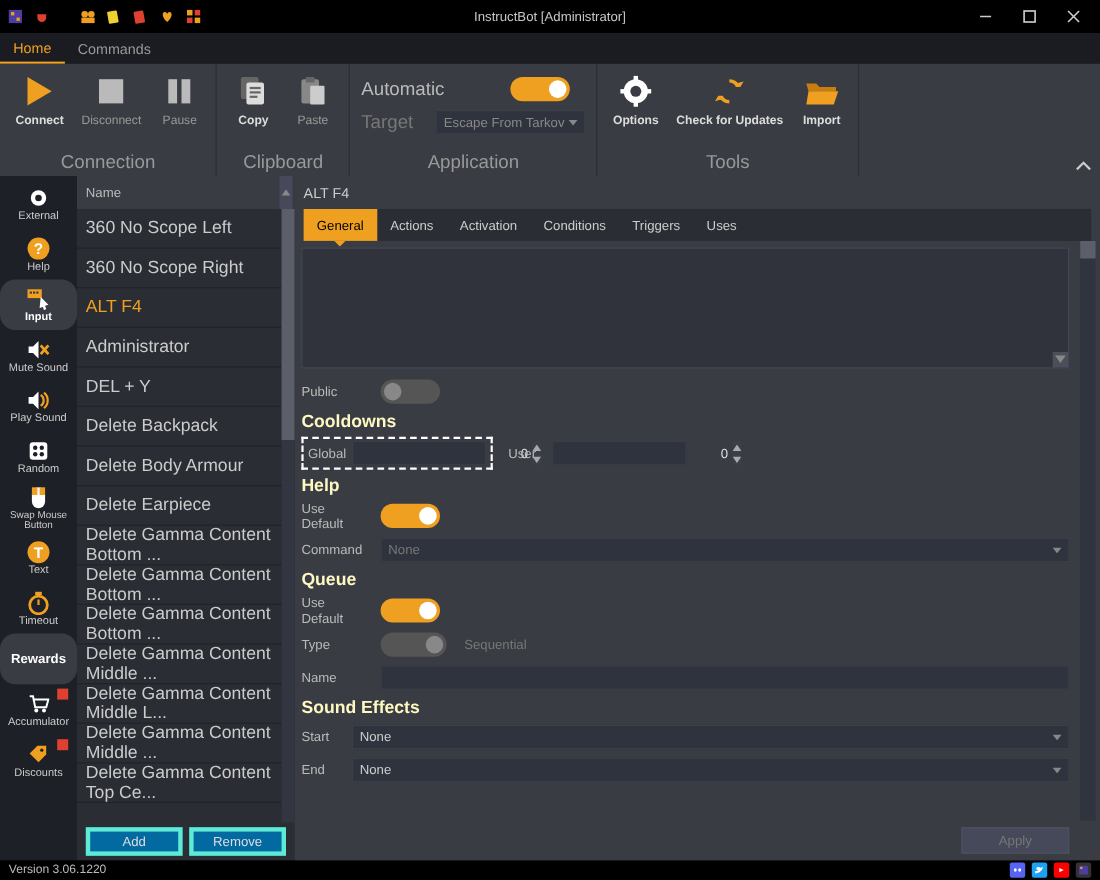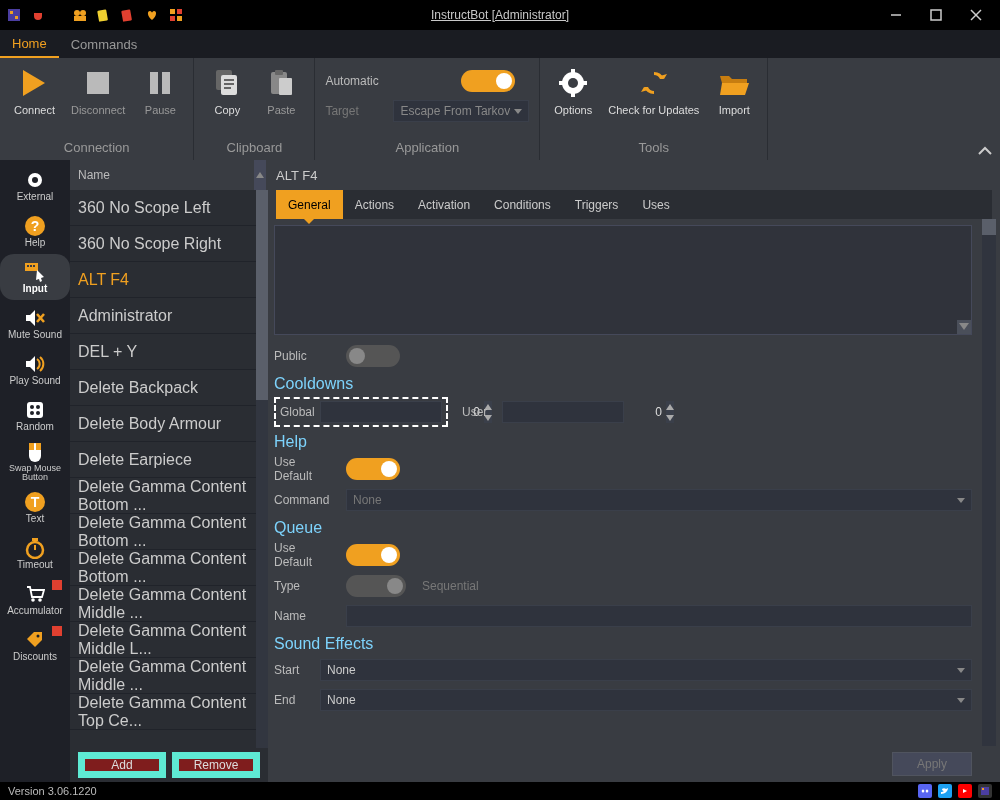--- a/index.html
+++ b/index.html
@@ -1,40 +1,40 @@
 <!DOCTYPE html>
 <html><head>
 <meta charset="utf-8">
 <style>
 * { margin: 0; padding: 0; box-sizing: border-box; font-family: "Segoe UI", Tahoma, sans-serif; }
 body { background: #1e2027; color: #c8c8c8; font-size: 13px; width: 1000px; height: 800px; overflow: hidden; position: relative; }
 .titlebar { height: 30px; background: #000; display: flex; align-items: center; padding: 0 4px; position: relative; }
 .tb-icons { display: flex; gap: 4px; align-items: center; }
 .tb-ico { width: 20px; height: 20px; display: flex; align-items: center; justify-content: center; }
-.tb-title { position: absolute; left: 50%; transform: translateX(-50%); color: #c8c8c8; font-size: 12px; text-decoration: underline; }
+.tb-title { position: absolute; left: 50%; transform: translateX(-50%); color: #c8c8c8; font-size: 12px; }
 .tb-ctrl { margin-left: auto; display: flex; }
 .tb-btn { width: 40px; height: 30px; display: flex; align-items: center; justify-content: center; color: #c8c8c8; }
 .menubar { height: 28px; background: #1a1c22; display: flex; align-items: center; }
 .menuitem { padding: 0 12px; height: 28px; display: flex; align-items: center; font-size: 13px; }
 .menuitem.active { color: #f0a020; border-bottom: 2px solid #f0a020; }
 .menuitem.inactive { color: #999; }
 .searcharea { margin-left: auto; display: flex; align-items: center; margin-right: 8px; }
 .searchbox { width: 240px; height: 20px; background: #2f333d; border: 1px solid #3a3f4a; color: #888; font-size: 12px; padding: 0 6px; }
 .search-ico { width: 20px; height: 20px; display:flex; align-items:center; justify-content:center; color:#888; margin-left:-22px; }
 .ribbon { height: 102px; background: #393c42; display: flex; position: relative; }
 .ribgroup { display: flex; flex-direction: column; align-items: center; border-right: 1px solid #2a2d33; padding: 4px 10px 2px; }
 .ribitems { display: flex; gap: 8px; height: 76px; align-items: flex-start; }
 .ribitem { display: flex; flex-direction: column; align-items: center; gap: 2px; padding: 2px 4px; }
 .ribitem .label { font-size: 11px; color: #999; }
-.ribitem.enabled .label { color: #ddd; }
+.ribitem.enabled .label { color: #ddd; font-weight: bold; }
 .ribitem .icon { width: 38px; height: 38px; display:flex; align-items:center; justify-content:center; }
-.ribgrlabel { font-size: 13px; color: #999; margin-top: 2px; }
+.ribgrlabel { font-size: 17px; color: #999; margin-top: 2px; }
 .appgroup-inner { display: flex; flex-direction: column; gap: 4px; height: 76px; justify-content: flex-start; padding-top: 6px; }
 .approw { display:flex; align-items:center; gap:8px; height: 26px; }
-.applabel { width: 60px; font-size: 12px; color: #bbb; }
+.applabel { width: 60px; font-size: 17px; color: #bbb; }
 .toggle { width: 54px; height: 22px; background: #f0a020; border-radius: 11px; position: relative; }
 .toggle.off { background: #555; }
 .toggle .knob { position: absolute; width: 16px; height: 16px; background: #fff; border-radius: 50%; top: 3px; }
 .toggle.on .knob { right: 3px; }
 .toggle.off .knob { left: 3px; }
 .combo { background: #2f333d; border: 1px solid #3a3f4a; color: #ccc; font-size: 12px; height: 22px; padding: 0 18px 0 6px; position: relative; min-width: 120px; display:flex; align-items:center; }
 .combo::after { content: ""; position: absolute; right: 6px; top: 50%; margin-top: -2px; border-left: 4px solid transparent; border-right: 4px solid transparent; border-top: 5px solid #888; }
 .ribcollapse { position: absolute; right: 8px; bottom: 4px; color: #ccc; }
 .mainarea { display: flex; height: 622px; }
 .sidebar { width: 70px; background: #1e2027; display: flex; flex-direction: column; padding-top: 2px; }
@@ -46,48 +46,48 @@
 .sbico { width:22px; height:22px; display:flex; align-items:center; justify-content:center; }
 .listpanel { width: 198px; background: #2a2d33; display:flex; flex-direction:column; }
 .listhdr { height: 30px; display:flex; align-items:center; padding:0 8px; font-size:12px; color:#bbb; background: #393c42; position:relative; }
 .scrollarea { flex: 1; overflow: hidden; position: relative; }
 .listscroll { position:absolute; right:0; top:0; width:12px; height: 100%; background: #323640; }
 .listthumb { position:absolute; right:0; top:0; width:12px; height: 210px; background: #5a5f6a; }
 .listul { list-style:none; }
 .listitem { height:36px; display:flex; align-items:center; padding:0 8px; font-size:16px; color:#ccc; border-bottom:1px solid #20232a; }
 .listitem.sel { color: #f0a020; }
 .listfooter { height: 34px; display:flex; gap:6px; padding: 4px 8px; }
-.lfbtn { flex:1; background:#7f1d1d; border:7px solid #5eead4; color:#ddd; font-size:12px; display:flex; align-items:center; justify-content:center; }
+.lfbtn { flex:1; background:#0369a1; border:4px solid #5eead4; color:#ddd; font-size:12px; display:flex; align-items:center; justify-content:center; }
 .content { flex:1; background:#393c42; display:flex; flex-direction:column; position:relative; }
 .contenthdr { height:30px; display:flex; align-items:center; padding:0 8px; font-size:13px; color:#ccc; }
 .tabs { height:29px; background:#2a2d33; display:flex; align-items:stretch; margin: 0 8px; }
 .tab { padding:0 12px; display:flex; align-items:center; font-size:12px; color:#ccc; }
 .tab.active { background:#f0a020; color:#000; position:relative; }
 .tab.active::after { content:""; position:absolute; bottom:-5px; left:50%; margin-left:-5px; border-left:5px solid transparent; border-right:5px solid transparent; border-top:5px solid #f0a020; }
 .tabbody { flex:1; overflow:hidden; position:relative; padding: 6px 28px 24px 6px; }
 .outerscroll { position:absolute; right:4px; top:0; width:14px; height:100%; background:#30343e; }
 .outerthumb { position:absolute; right:4px; top:0; width:14px; height:16px; background:#5a5f6a; }
 .bigbox { width: 100%; height: 110px; background: #30333b; border: 1px solid #45495a; margin-bottom:8px; position:relative; }
 .bigbox .bbscroll { position:absolute; right:0; bottom:0; width:14px; height:14px; background:#4a4f5a; }
 .formrow { display:flex; align-items:center; gap:10px; min-height:26px; margin: 4px 0; }
 .formlabel { width: 62px; font-size:12px; color:#bbb; }
-.section { font-size:16px; font-weight:400; color:#7dd3fc; margin: 6px 0 2px; }
+.section { font-size:16px; font-weight:700; color:#fef9c3; margin: 6px 0 2px; }
 .numbox { display:flex; align-items:center; background:#2f333d; border:1px solid #3a3f4a; height:22px; width:122px; }
 .numbox input { flex:1; background:transparent; border:none; text-align:right; color:#ddd; font-size:12px; padding:0 4px; }
 .numbox .spin { width:16px; display:flex; flex-direction:column; }
 .numbox .spinbtn { height:11px; display:flex; align-items:center; justify-content:center; background:#3a3f4a; }
 .spinbtn svg { width:8px; height:6px; }
 .dashed { border: 2px dashed #fff; padding: 2px 4px; display:inline-flex; align-items:center; gap:4px; }
 .wide-combo { flex: 1; }
 .textinput { flex:1; background:#2f333d; border:1px solid #3a3f4a; height:22px; color:#ddd; padding:0 6px; font-size:12px; }
 .seqtoggle { width: 60px; height:22px; border-radius: 11px; background:#555; position:relative; display:inline-block; }
 .seqtoggle .knob { position:absolute; width:16px; height:16px; border-radius:50%; background:#888; top:3px; right:3px; }
 .seqlabel { color:#777; font-size:12px; margin-left:6px; }
 .applybar { position:absolute; bottom:0; right:0; left:0; padding:6px 28px 6px 6px; display:flex; justify-content:flex-end; background: #393c42;}
-.applybtn { width: 80px; height: 24px; background:#45495a; color:#777; display:flex; align-items:center; justify-content:center; font-size:12px; border: 1px solid #50545f;}
+.applybtn { width: 98px; height: 24px; background:#45495a; color:#777; display:flex; align-items:center; justify-content:center; font-size:12px; border: 1px solid #50545f;}
 .statusbar { height: 18px; background:#000; display:flex; align-items:center; padding:0 8px; font-size:11px; color:#bbb; }
 .statusicons { margin-left:auto; display:flex; gap:6px; align-items:center; }
 .sico { width:14px; height:14px; border-radius:2px; display:flex; align-items:center; justify-content:center; font-size:9px; color:#fff; }
 svg { display:block; }
 </style>
 </head>
 <body>
 
 <div class="titlebar">
   <div class="tb-icons">
@@ -373,20 +373,23 @@
     </div>
     <div class="sbitem">
       <span class="sbico">
           <svg width="20" height="22">
             <circle cx="10" cy="13" r="8" fill="none" stroke="#f0a020" stroke-width="2.5"></circle>
             <rect x="7" y="1" width="6" height="3" fill="#f0a020"></rect>
             <line x1="10" y1="13" x2="10" y2="8" stroke="#f0a020" stroke-width="2"></line>
           </svg>
         </span>
       <span class="sblabel">Timeout</span>
+    </div>
+    <div class="sbitem sel">
+      <span class="sblabel" style="font-weight:700; font-size:12px">Rewards</span>
     </div>
     <div class="sbitem">
       <span class="sbnotif"></span>
       <span class="sbico">
           <svg width="20" height="18">
             <path d="M2 2h3l2 10h10l2-7H6" fill="none" stroke="#fff" stroke-width="1.8"></path>
             <circle cx="8" cy="15" r="1.8" fill="#fff"></circle>
             <circle cx="15" cy="15" r="1.8" fill="#fff"></circle>
           </svg>
         </span>

